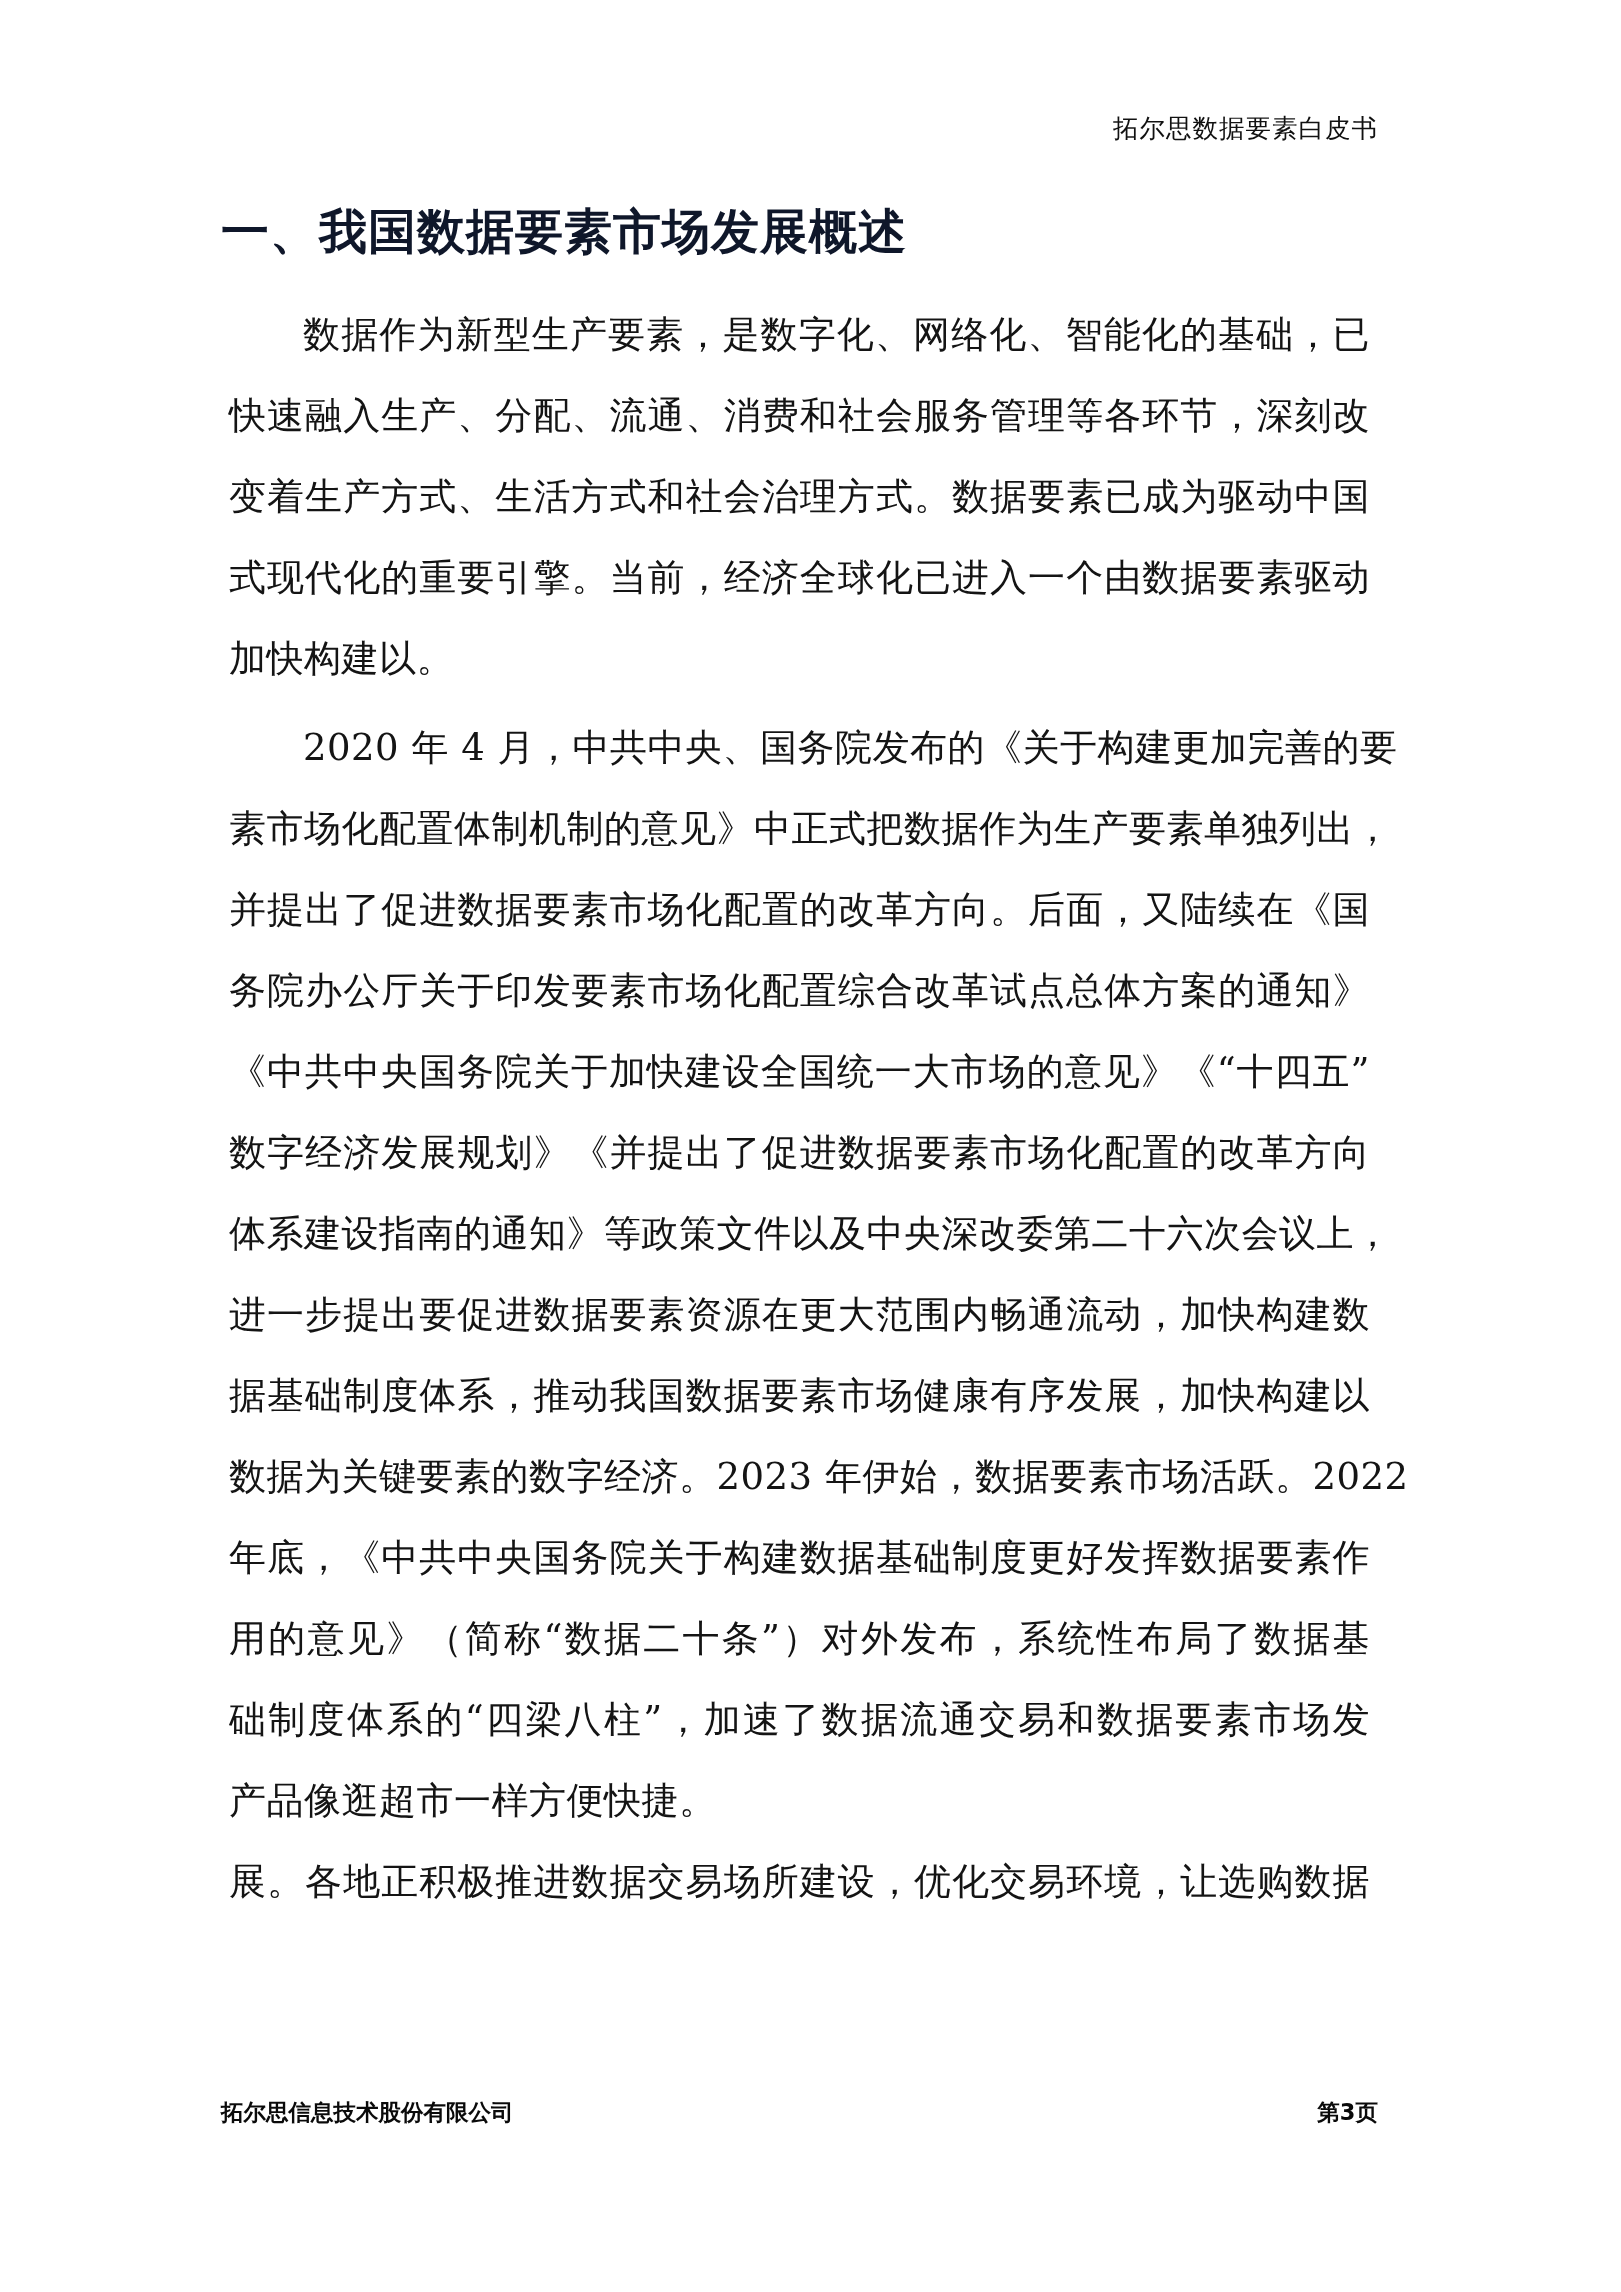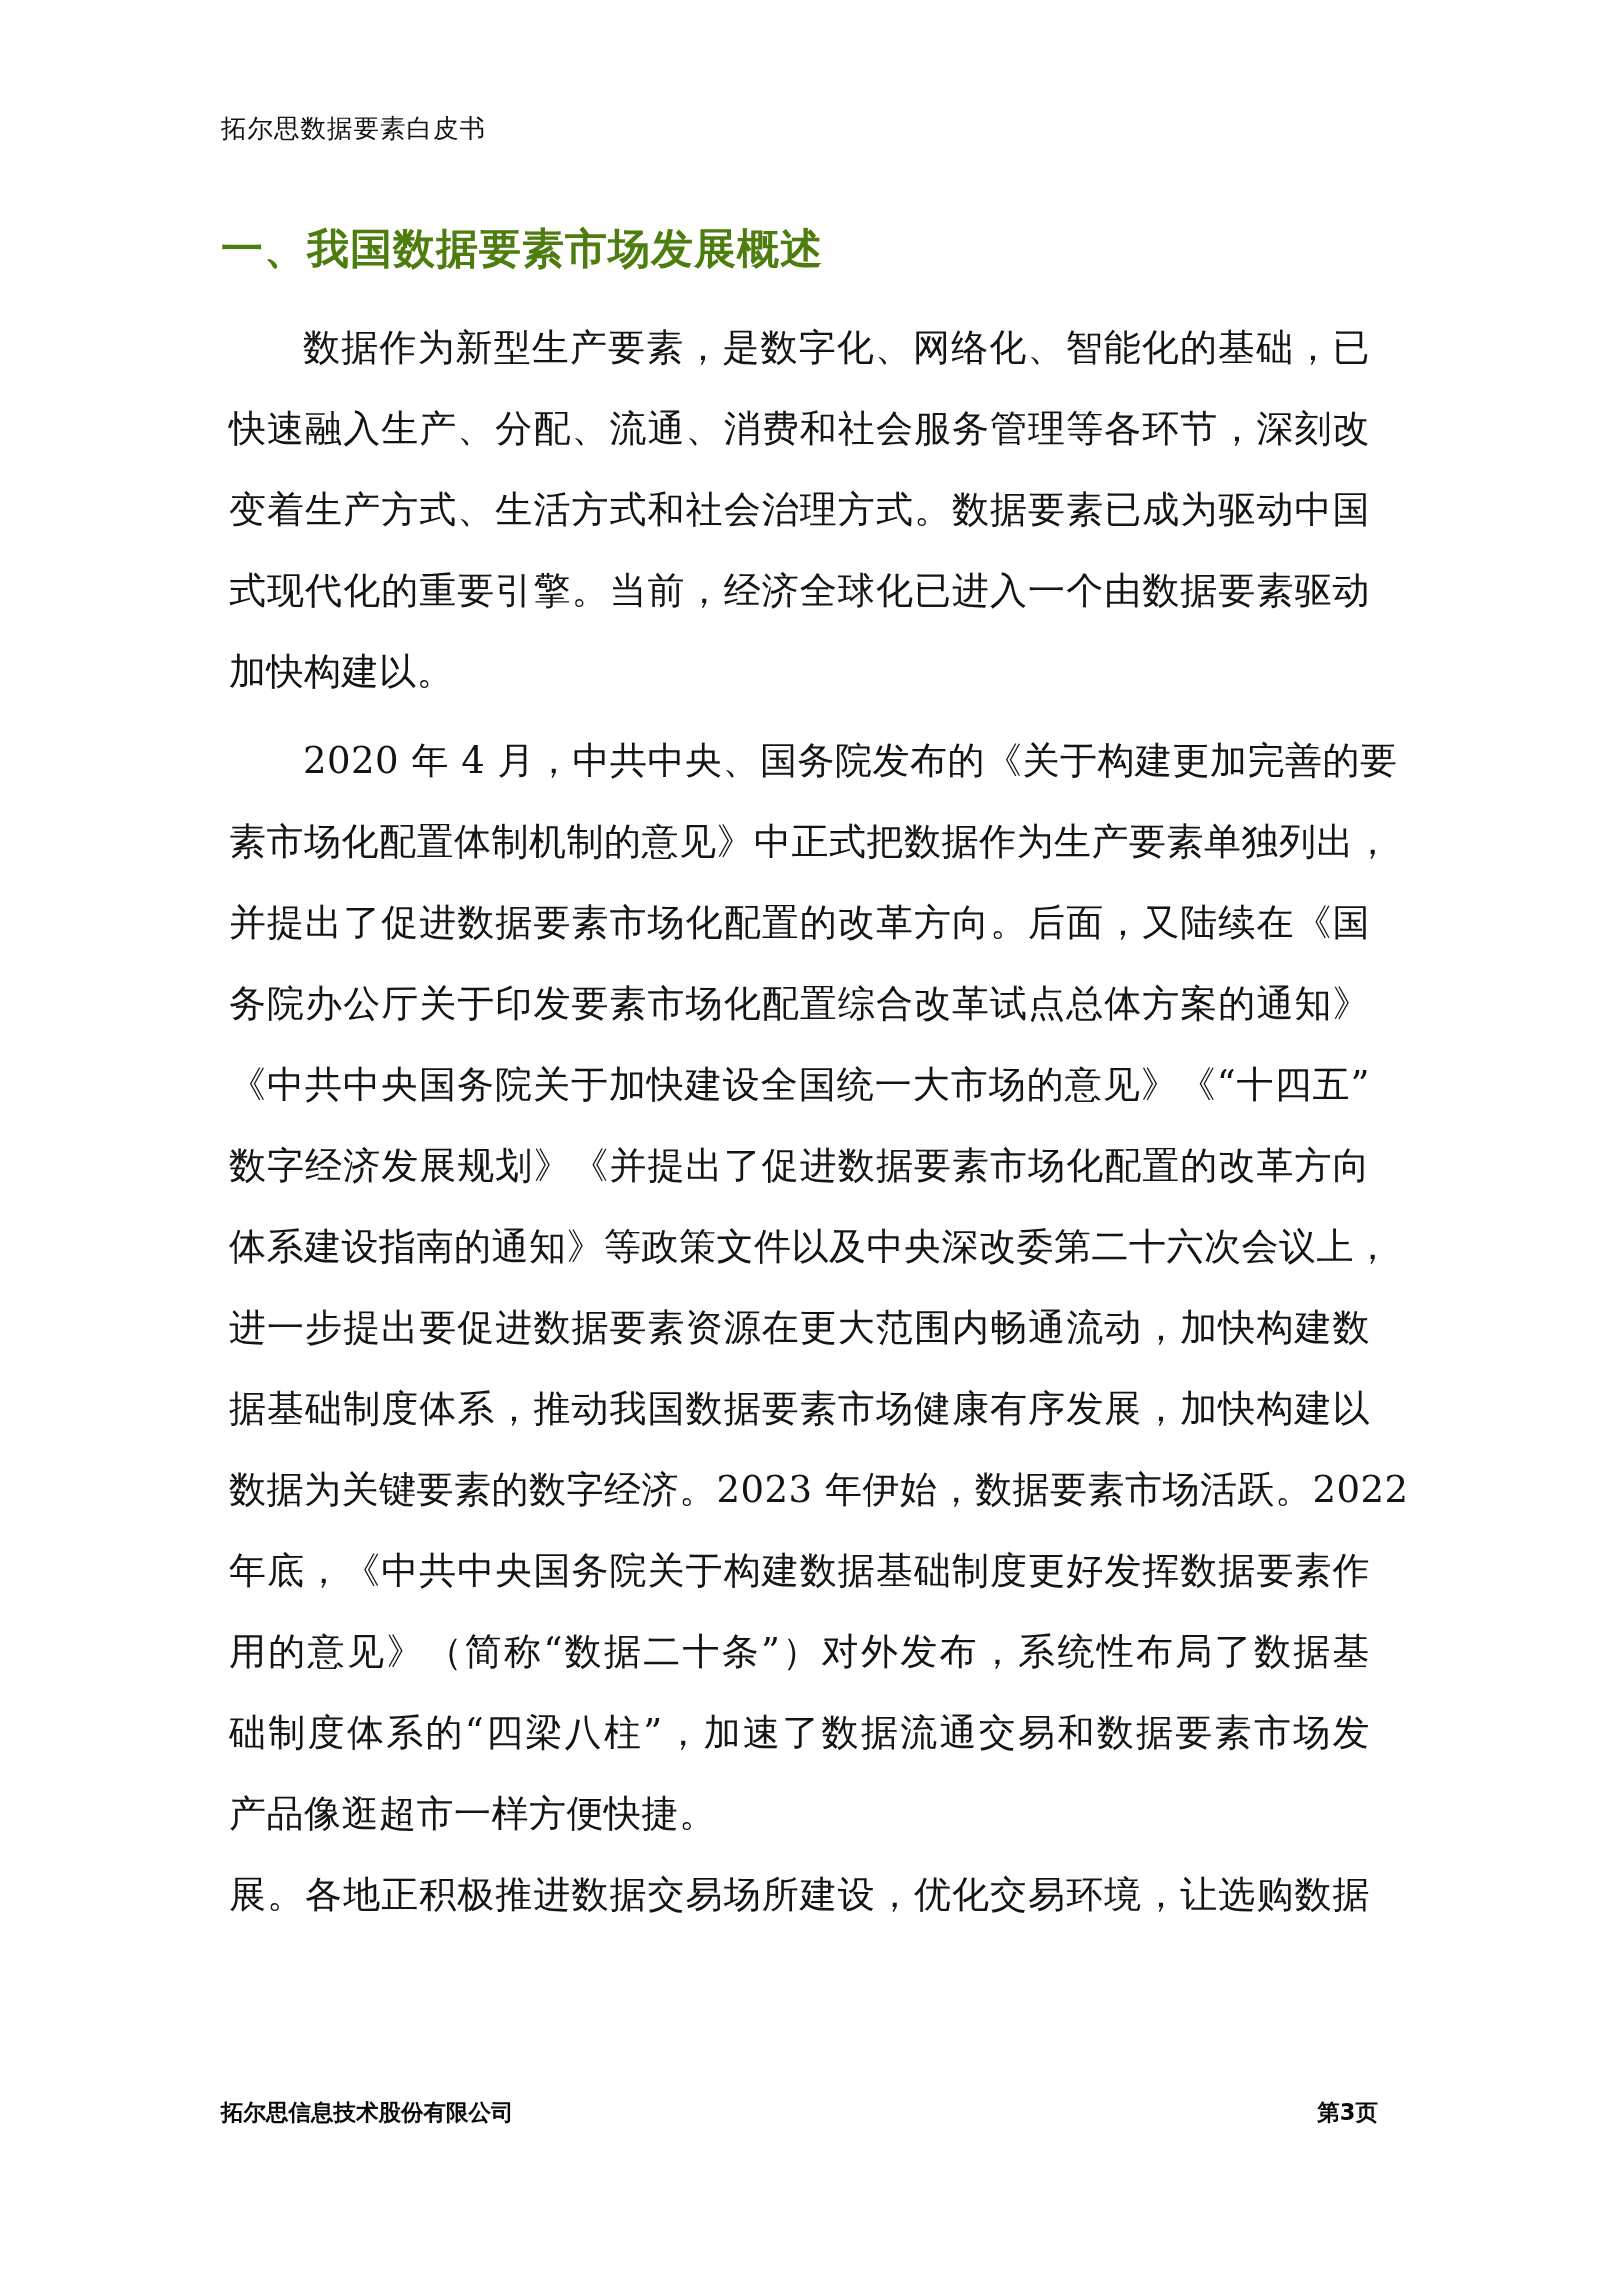--- a/index.html
+++ b/index.html
@@ -17,33 +17,33 @@
     color: #1c1c1c;
   }
   .content {
     position: absolute;
     left: 221px;
     right: 243px;
     top: 0;
   }
   .doc-header {
     margin-top: 110px;
-    text-align: left;
+    text-align: right;
     font-size: 25.5px;
     line-height: 37px;
     color: #111111;
     letter-spacing: 1px;
   }
   .section-heading {
-    margin-top: 71px;
+    margin-top: 54px;
     font-family: "DejaVu Sans", "Liberation Sans", sans-serif;
     font-weight: 700;
-    font-size: 42px;
+    font-size: 48px;
     line-height: 61px;
-    color: #4d7c0f;
+    color: #0f172a;
     letter-spacing: 1px;
   }
   .body-text {
     margin-top: 15.7px;
     font-size: 37px;
     color: #141414;
   }
   .para { margin: 8px; }
   .para .line {
     line-height: 81px;

